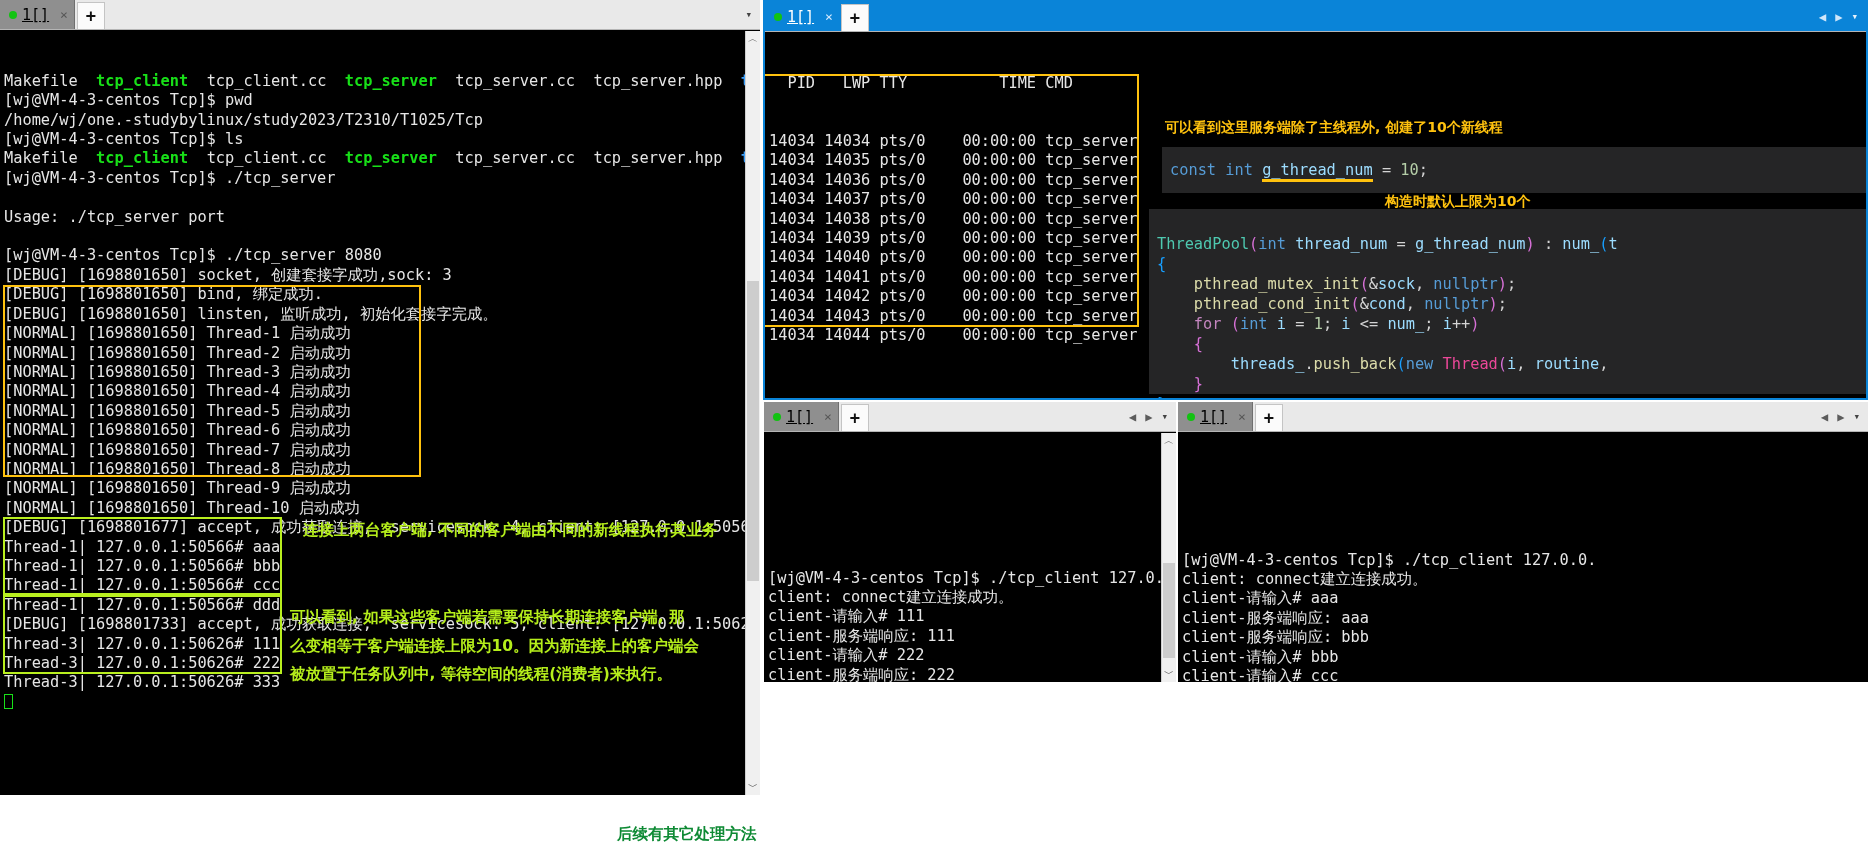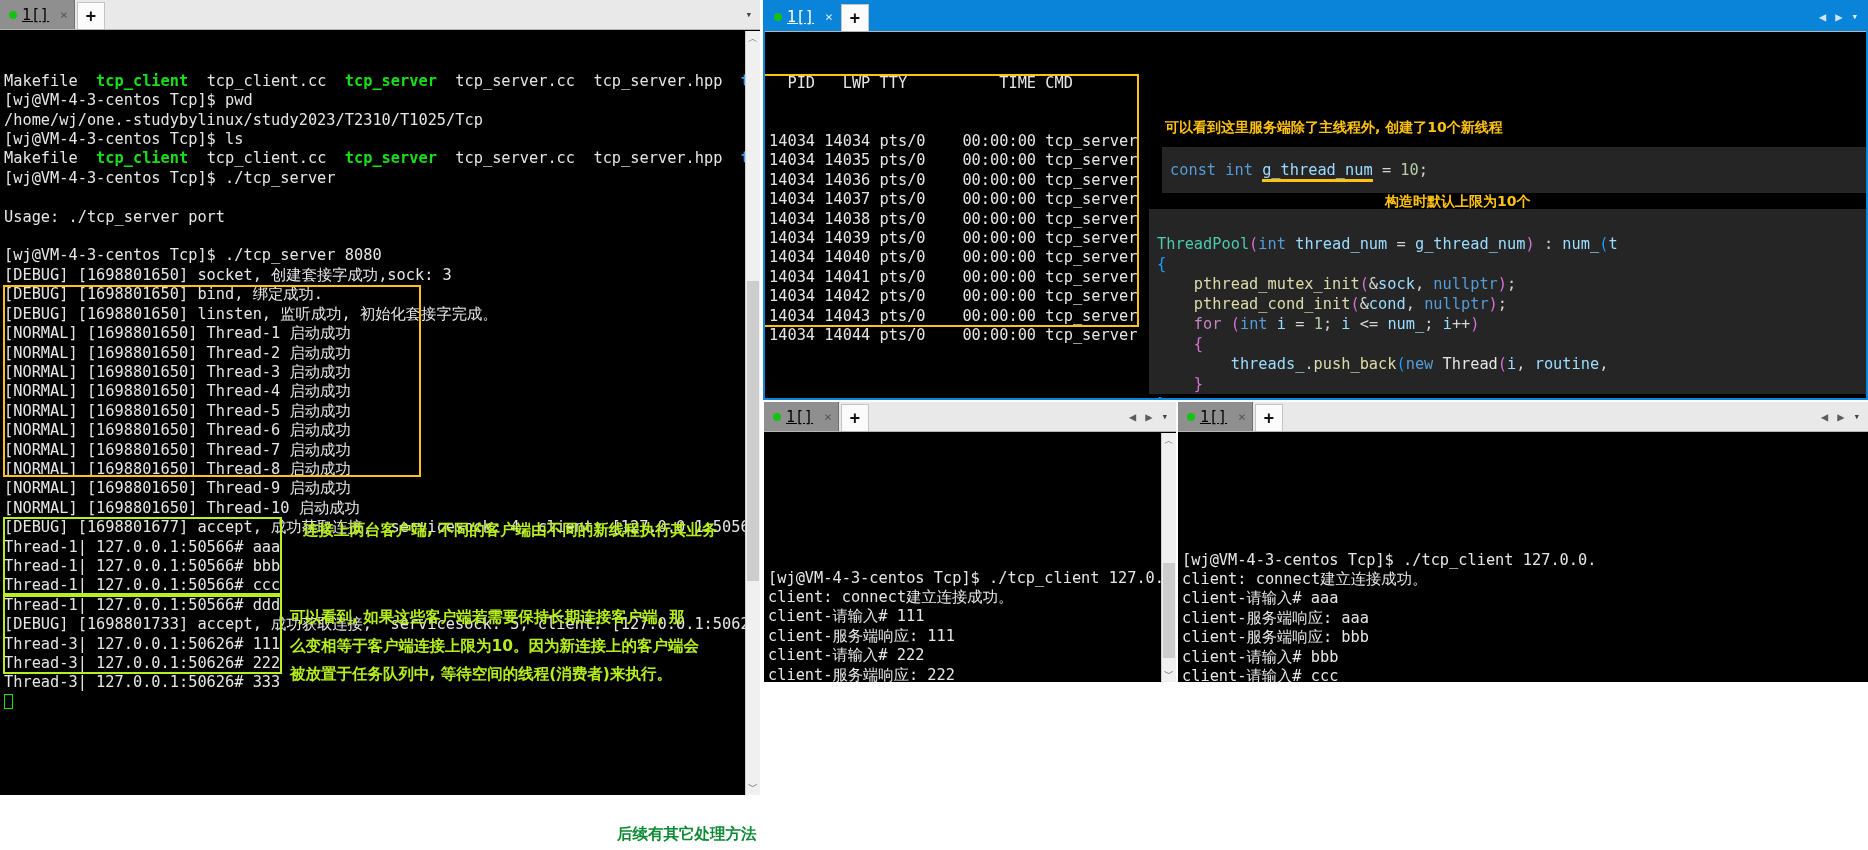--- a/index.html
+++ b/index.html
@@ -114,21 +114,21 @@
     position: absolute;
     background: #252526;
     font-family: "DejaVu Sans Mono", monospace;
     font-size: 15.3px;
     line-height: 20px;
     white-space: pre;
     color: #d4d4d4;
     padding: 4px 8px;
   }
   .c-key   { color: #569cd6; }
-  .c-type  { color: #e5e5e5; }
+  .c-type  { color: #ec4899; }
   .c-fn    { color: #4ec9b0; }
   .c-num   { color: #b5cea8; margin-top: 40px; }
   .c-var   { color: #9cdcfe; }
   .c-punct { color: #d4d4d4; }
   .c-paren1{ color: #d670d6; }
   .c-paren2{ color: #179fff; }
   .c-ctrl  { color: #c586c0; }
   .c-id    { color: #dcdcaa; }
   .underline-y {
     border-bottom: 3px solid #ffc20e;

